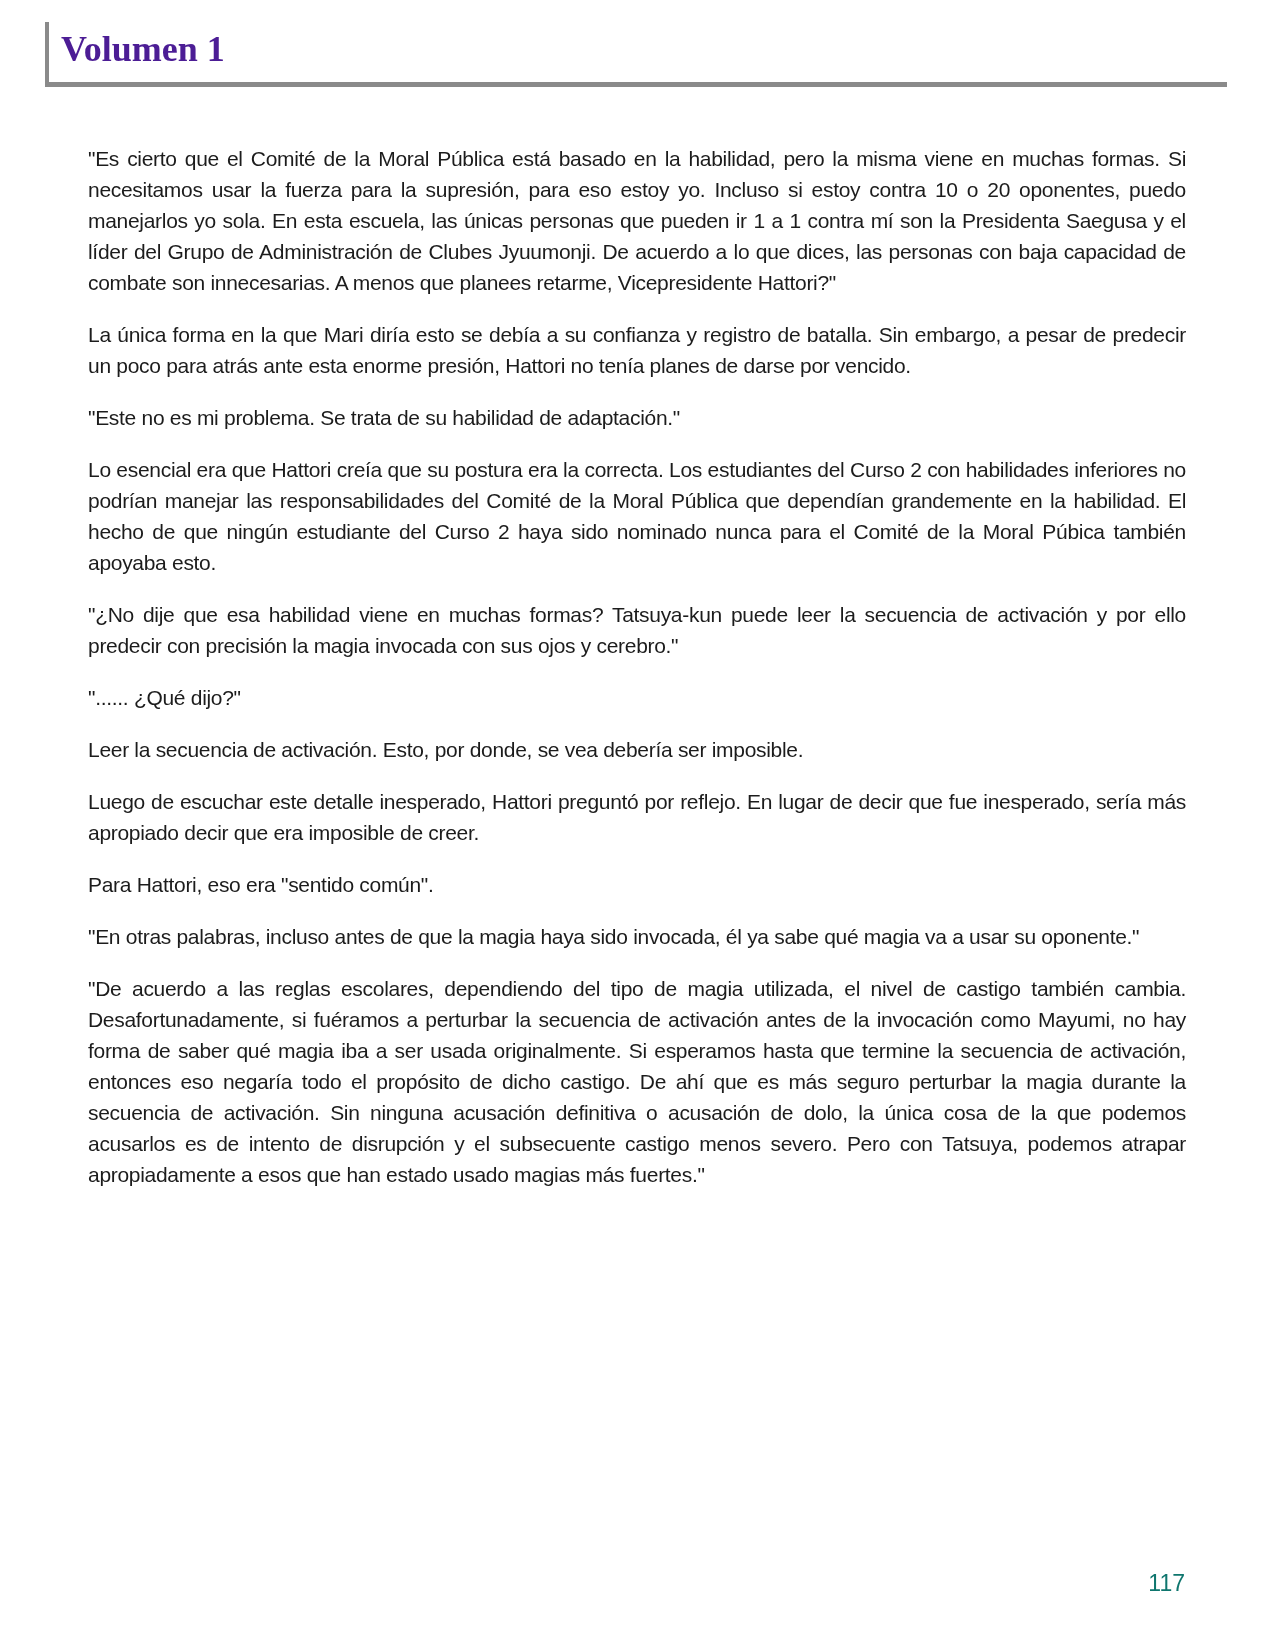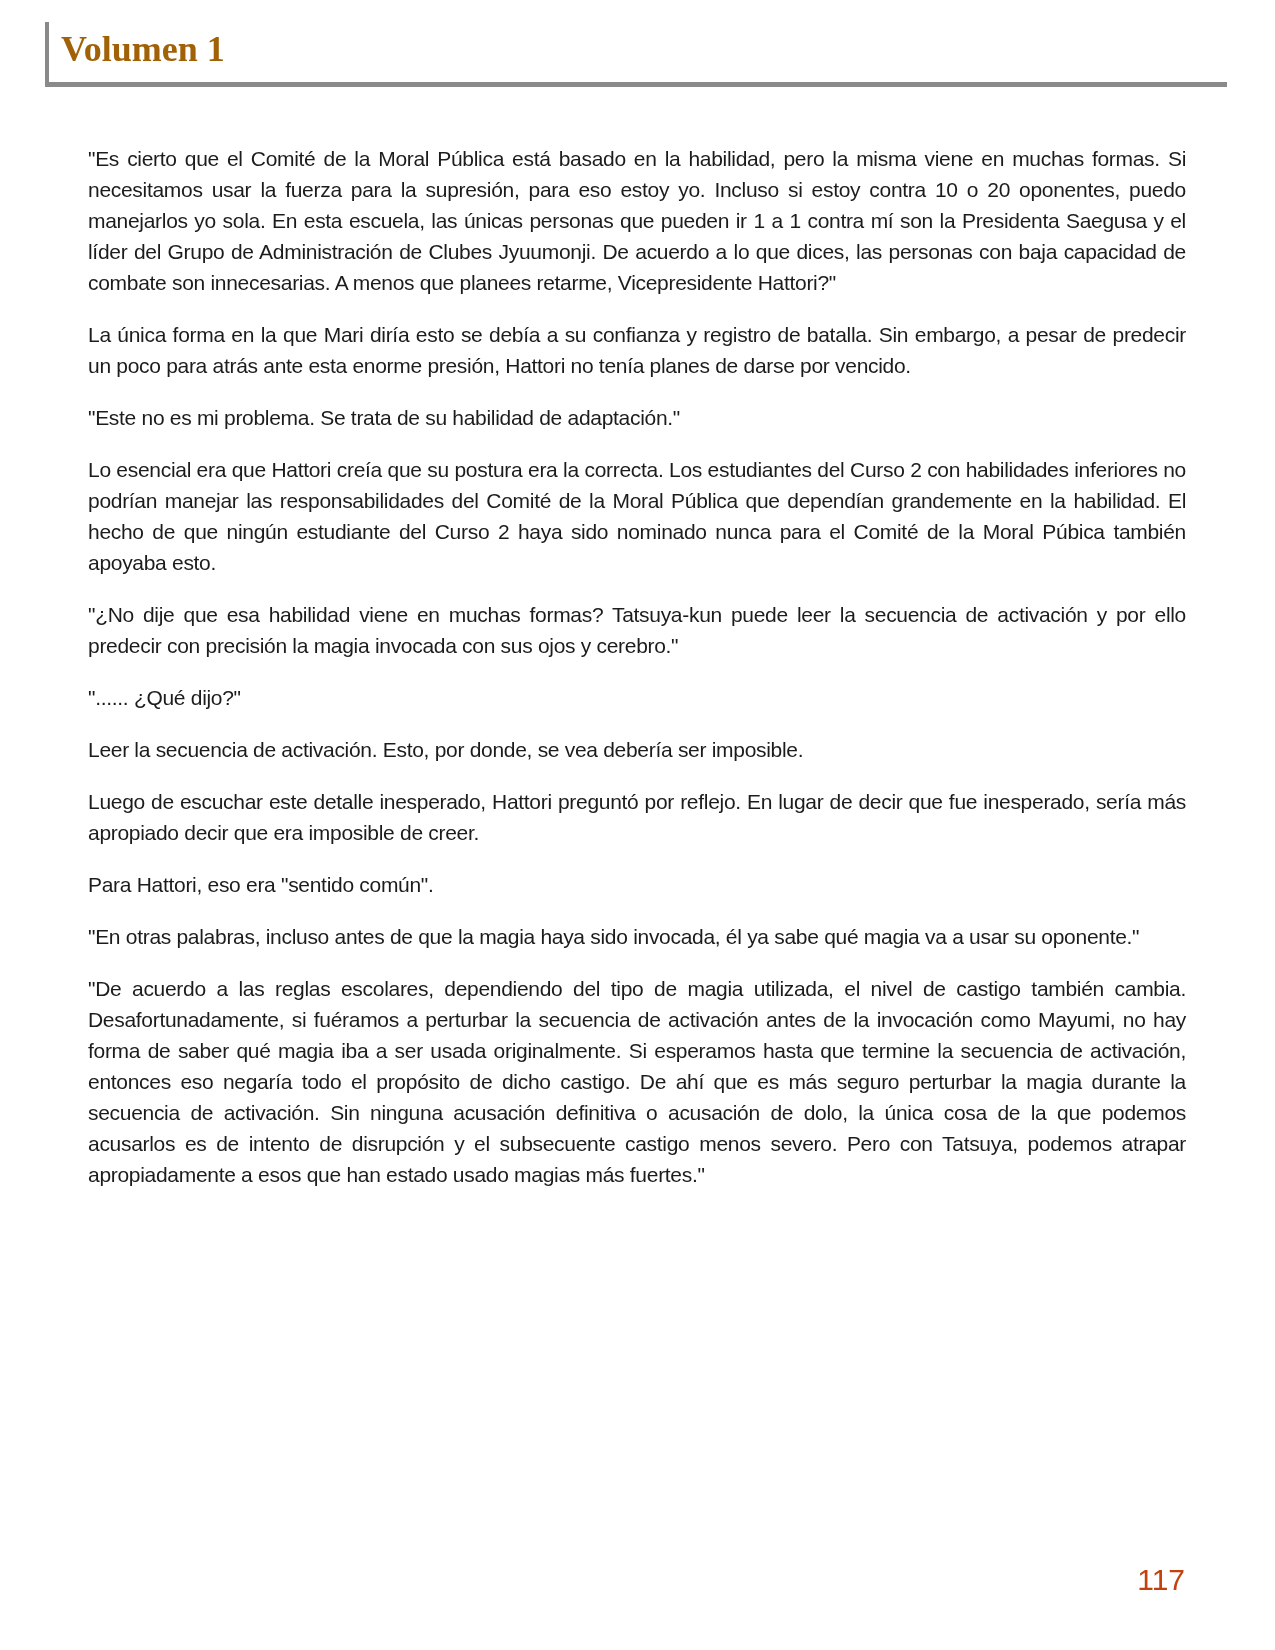--- a/index.html
+++ b/index.html
@@ -43,21 +43,21 @@
     border-left: 4px solid #8a8a8a;
     display: flex;
     align-items: center;
     padding: 6px 0 12px 12px;
     box-sizing: border-box;
   }
   .volume-label {
     font-family: "Liberation Serif", "DejaVu Serif", serif;
     font-weight: bold;
     font-size: 36px;
-    color: #a16207;
+    color: #4c1d95;
     white-space: nowrap;
   }
   .header-rule {
     height: 5px;
     background: #8a8a8a;
   }
   
   .content {
     position: absolute;
     top: 143px;
@@ -70,22 +70,22 @@
     color: #1c1c1c;
   }
   .content p {
     margin: 0 0 21px 0;
   }
   
   .page-number {
     position: absolute;
     right: 90px;
     bottom: 53px;
-    font-size: 30px;
-    color: #c2410c;
+    font-size: 23px;
+    color: #0f766e;
   }
 </style>
 </head>
 <body>
 
 <div class="page">
 
   <div class="header">
     <div class="header-cells">
       <div class="volume-cell">

